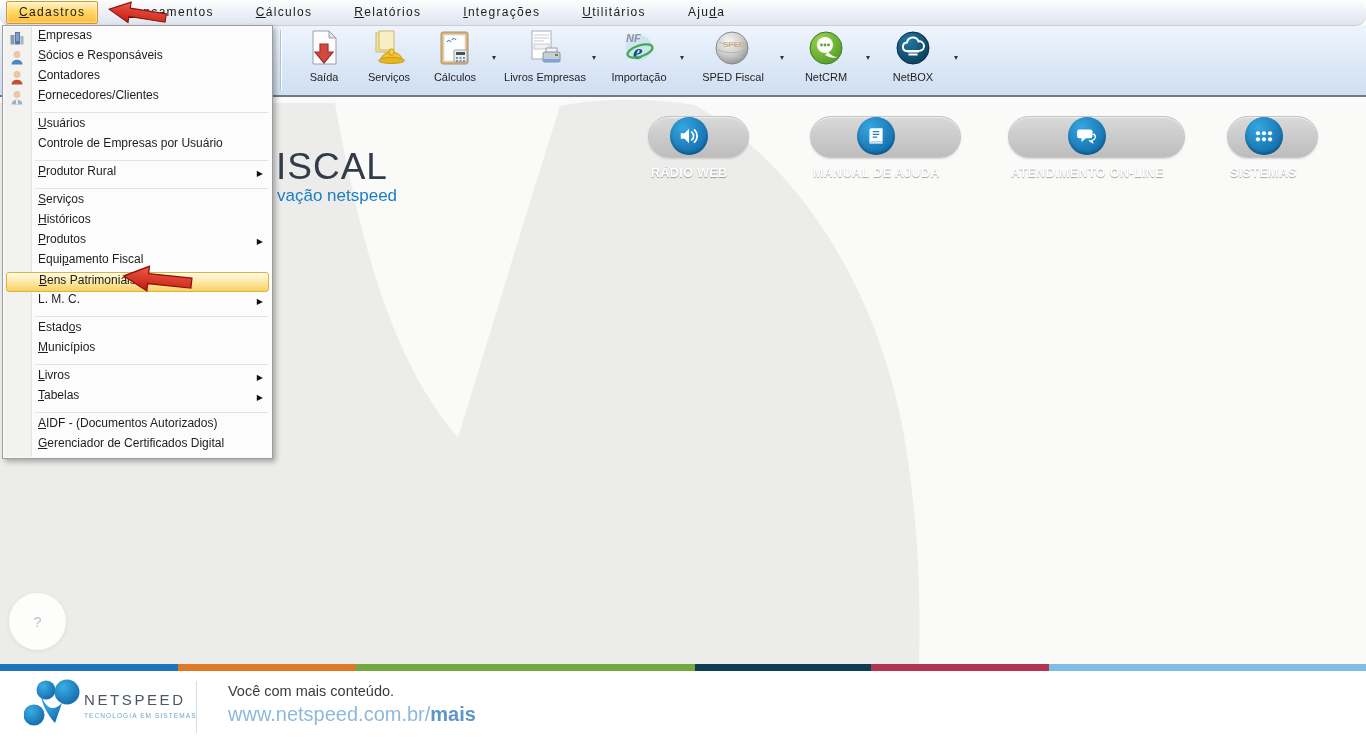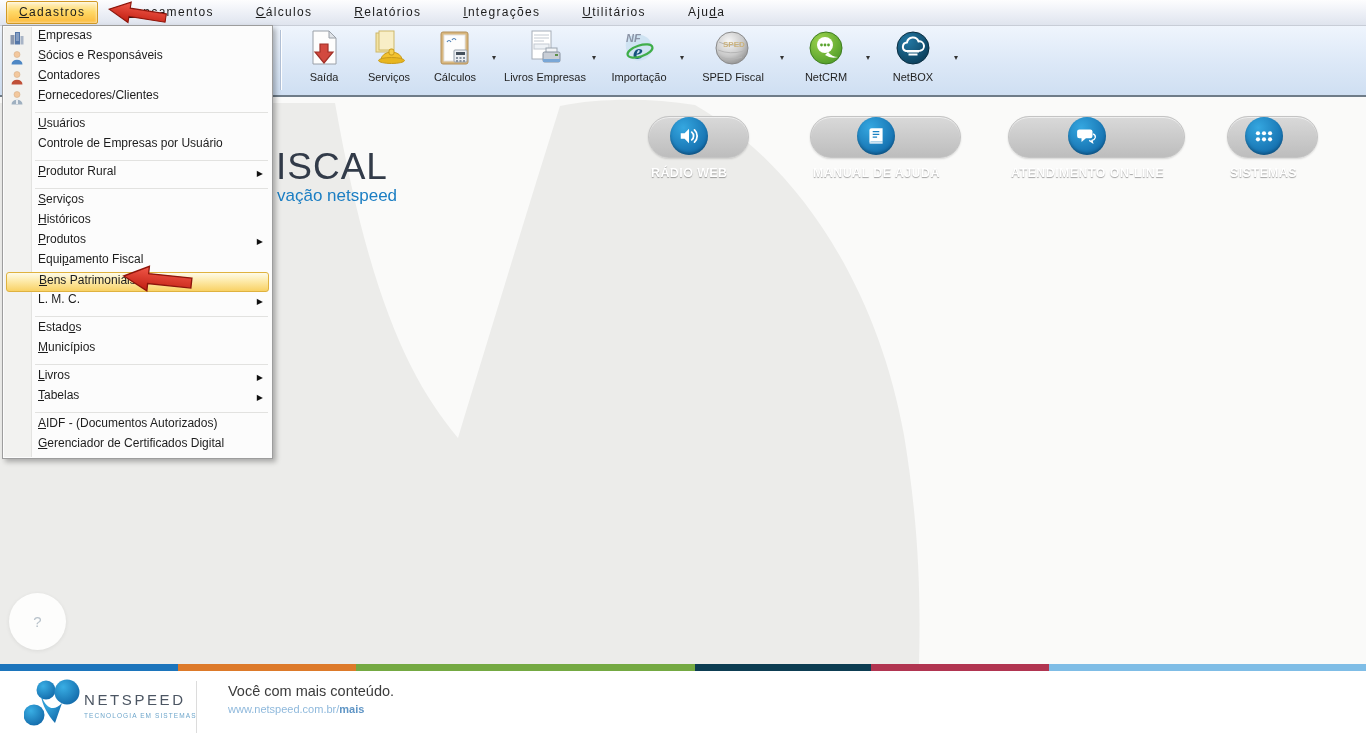--- a/index.html
+++ b/index.html
@@ -8,21 +8,21 @@
     font-family:"Liberation Sans",sans-serif;background:#ffffff;
     -webkit-font-smoothing:antialiased;
   }
   u{text-decoration:underline;}
 
   
   .menubar{
     position:absolute;left:0;top:0;right:0;height:25px;
     background:linear-gradient(#fdfdfe,#eceff6 55%,#dfe4ee);
     border-bottom:1px solid #c8cdd7;
-    display:flex;align-items:center;padding-left:6px;z-index:25;
+    display:flex;align-items:center;padding-left:6px;z-index:25;border-radius:10px;
   }
   .menu-item{
     height:21px;line-height:21px;padding:0 12px;margin-right:16px;
     font-size:12px;letter-spacing:1.3px;color:#1c1c1c;white-space:nowrap;
     border:1px solid transparent;border-radius:2px;
   }
   .menu-item.active{
     background:linear-gradient(#fff3cf,#ffd968 45%,#fcba3a);
     border:1px solid #d29a26;
     box-shadow:inset 0 0 3px rgba(255,255,255,.9);
@@ -136,21 +136,21 @@
 
   
   .footer{position:absolute;left:0;top:671px;right:0;bottom:0;background:#ffffff;}
   .ns-logo{position:absolute;left:24px;top:8px;width:170px;height:60px;}
   .ns-brandtext{position:absolute;left:84px;top:20px;}
   .ns-name{font-size:15px;letter-spacing:2.6px;color:#4c5663;}
   .ns-tag{font-size:6.5px;letter-spacing:1.1px;color:#6ea6cb;margin-top:4px;}
   .footer-divider{position:absolute;left:196px;top:10px;height:52px;border-left:1px solid #dcdcdc;}
   .footer-text{position:absolute;left:228px;top:12px;}
   .footer-headline{font-size:14.5px;color:#3b3b3b;}
-  .footer-link{font-size:11px;color:#8fb9dc;margin-top:4px;}
+  .footer-link{font-size:20px;color:#8fb9dc;margin-top:4px;}
   .footer-link b{color:#5f95c5;}
 </style>
 </head>
 <body>
 
 <div class="menubar" id="menubar">
     <div class="menu-item active"><u>C</u>adastros</div>
     <div class="menu-item"><u>L</u>ançamentos</div>
     <div class="menu-item"><u>C</u>álculos</div>
     <div class="menu-item"><u>R</u>elatórios</div>

